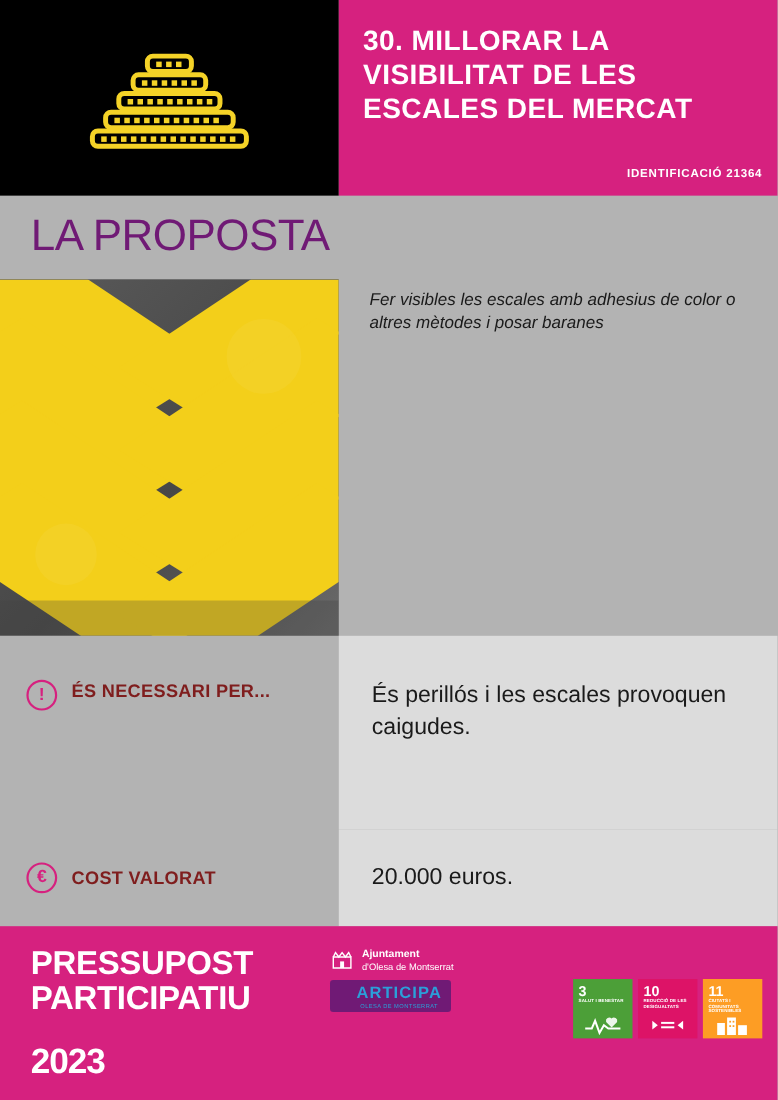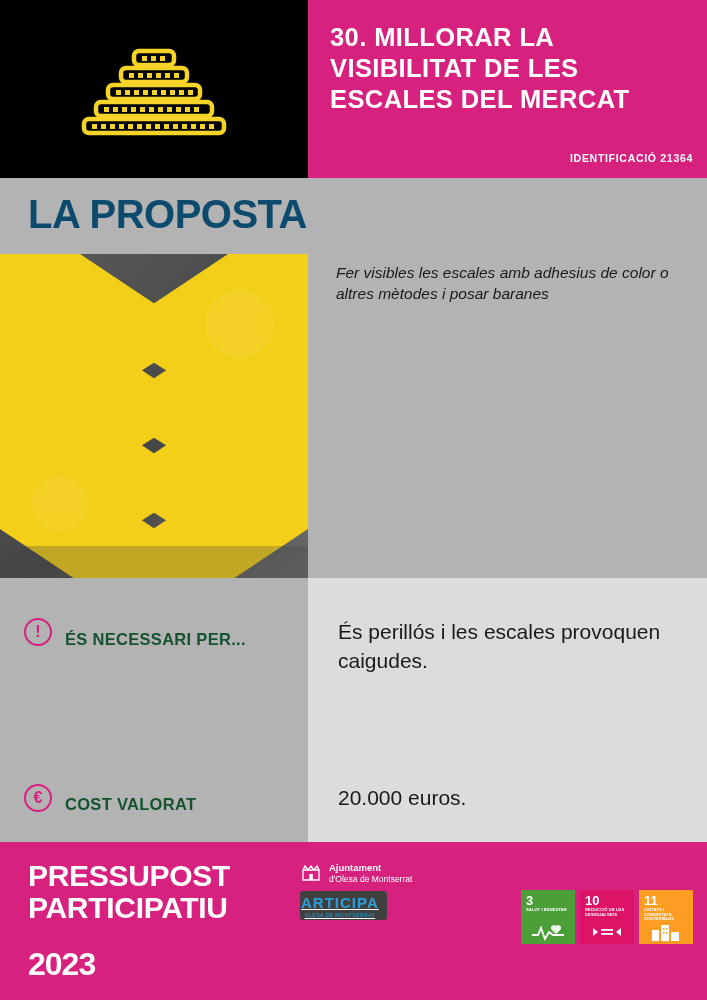--- a/index.html
+++ b/index.html
@@ -53,22 +53,22 @@
   
   .proposta-title-row {
     position: absolute; top: 178px; left: 0;
     width: 707px; height: 76px;
     background: #b3b3b3;
   }
   .proposta-title {
     position: absolute;
     left: 28px; top: 14px;
     font-size: 40px;
-    font-weight: bold;
-    color: #0c4a6e;
+    font-weight: normal;
+    color: #701a75;
     letter-spacing: -0.5px;
   }
 
   
   .proposta-body {
     position: absolute; top: 254px; left: 0;
     width: 707px; height: 324px;
   }
   .photo {
     position: absolute; left: 0; top: 0;
@@ -103,25 +103,25 @@
   }
   .nec-right {
     position: absolute; left: 308px; top: 0;
     width: 399px; height: 176px;
     background: #dcdcdc;
     padding: 40px 30px 0 30px;
   }
   .label-strong {
     font-size: 16.5px;
     font-weight: bold;
-    color: #14532d;
+    color: #7f1d1d;
     letter-spacing: 0.3px;
     text-transform: uppercase;
     margin-left: 13px;
-    margin-top: 12px;
+    margin-top: 2px;
   }
   .body-text {
     font-size: 21px;
     line-height: 1.38;
     color: #1a1a1a;
   }
 
   
   .cost-row {
     position: absolute; top: 754px; left: 0;
@@ -186,25 +186,24 @@
   .logo-line { display: flex; align-items: center; margin-bottom: 7px; }
   .logo-mark {
     width: 22px; height: 22px;
     flex: 0 0 auto;
     margin-right: 7px;
     display: flex; align-items: center; justify-content: center;
   }
   .logo-text { font-size: 8.5px; line-height: 1.18; color: #fff; }
   .logo-text .big { font-size: 9.5px; font-weight: bold; display: block; }
   .articipa-box {
-    background: #404040;
+    background: #701a75;
     border-radius: 3px;
-    padding: 3px 8px 2px 1px;
+    padding: 3px 8px 2px 24px;
     display: inline-block;
-    text-decoration: underline;
   }
   .articipa-word {
     color: #2b9fd9;
     font-weight: bold;
     font-size: 15px;
     letter-spacing: 1px;
     line-height: 1;
   }
   .articipa-sub {
     color: #2b9fd9;

